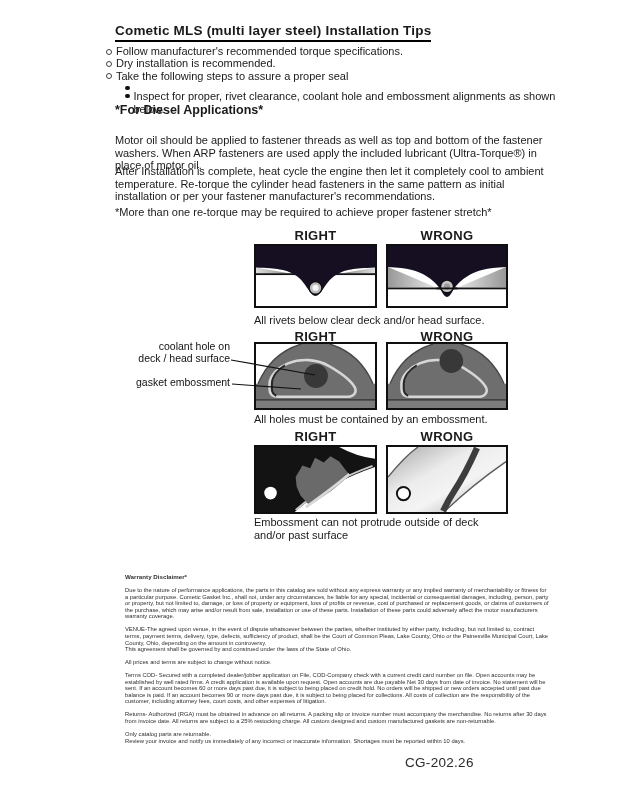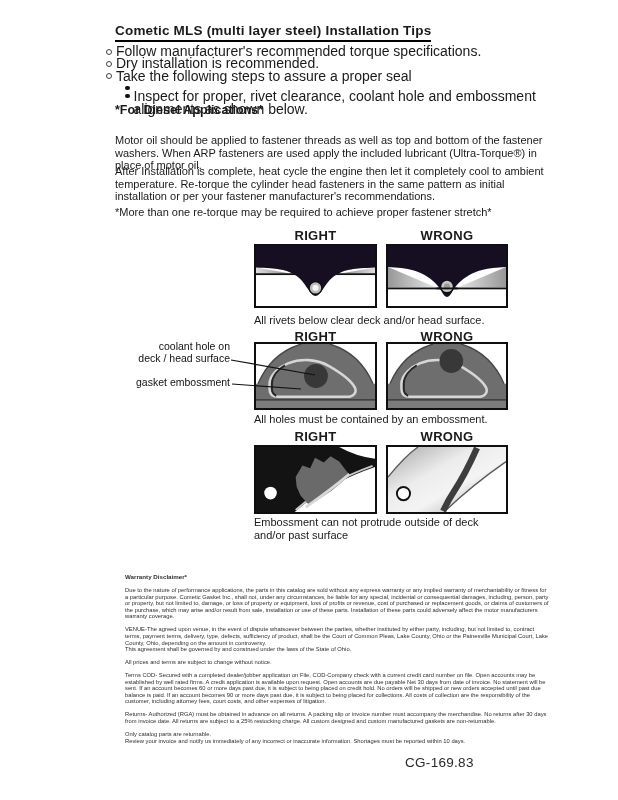--- a/index.html
+++ b/index.html
@@ -1,21 +1,21 @@
 <!DOCTYPE html>
 <html><head>
 <meta charset="utf-8">
 <style>
   html,body{margin:0;padding:0;background:#fff;}
   #page{position:relative;width:618px;height:800px;background:#ffffff;
         font-family:Liberation Sans, sans-serif;color:#1a1a1a;overflow:hidden;margin-left:18px;}
   .abs{position:absolute;}
   .title{left:97px;top:23px;font-size:13.5px;font-weight:bold;letter-spacing:.2px;
          border-bottom:2px solid #000;padding-bottom:2px;display:inline-block;}
-  .bullets{left:88px;top:45px;font-size:14px;line-height:12.4px;width:460px;}
+  .bullets{left:88px;top:45px;font-size:11px;line-height:12.4px;width:460px;}
   .bullet{display:flex;align-items:flex-start;}
   .b-marker{width:4px;height:4px;border:1px solid #444;border-radius:50%;
             margin:3.6px 4px 0 0;flex:none;}
   .s-marker{width:4.5px;height:4.5px;background:#111;border-radius:50%;
             margin:3.6px 4px 0 0;flex:none;}
   .sub{margin-left:19px;}
   .diesel-h{left:97px;top:103px;font-size:12.5px;font-weight:bold;}
   .para{left:97px;width:437px;font-size:11px;line-height:12.6px;}
   .p1{top:134px;} .p2{top:165px;} .pnote{top:206px;}
   .dlabel{width:123px;text-align:center;font-size:13px;font-weight:600;letter-spacing:.3px;}
@@ -207,15 +207,15 @@
     </p>
     <p>All prices and terms are subject to change without notice.</p>
     <p>Terms COD- Secured with a completed dealer/jobber application on File, COD-Company check with a current credit card number on file.  Open accounts may be established by well rated firms.  A credit application is available upon request.  Open accounts are due payable Net 30 days from date of invoice.  No statement will be sent.  If an account becomes 60 or more days past due, it is subject to being placed on credit hold.  No orders will be shipped or new orders accepted until past due balance is paid.  If an account becomes 90 or more days past due, it is subject to being placed for collections.  All costs of collection are the responsibility of the customer, including attorney fees, court costs, and other expenses of litigation.</p>
     <p>Returns- Authorized (RGA) must be obtained in advance on all returns.  A packing slip or invoice number must accompany the merchandise.  No returns after 30 days from invoice date.  All returns are subject to a 25% restocking charge.  All custom designed and custom manufactured gaskets are non-returnable.</p>
     <p>
       <span style="display:block">Only catalog parts are returnable.</span>
       <span style="display:block">Review your invoice and notify us immediately of any incorrect or inaccurate information.  Shortages must be reported within 10 days.</span>
     </p>
   </div>
 
-  <div class="abs footer-code">CG-169.83</div>
+  <div class="abs footer-code">CG-202.26</div>
 
 </div>
 
 </body></html>

